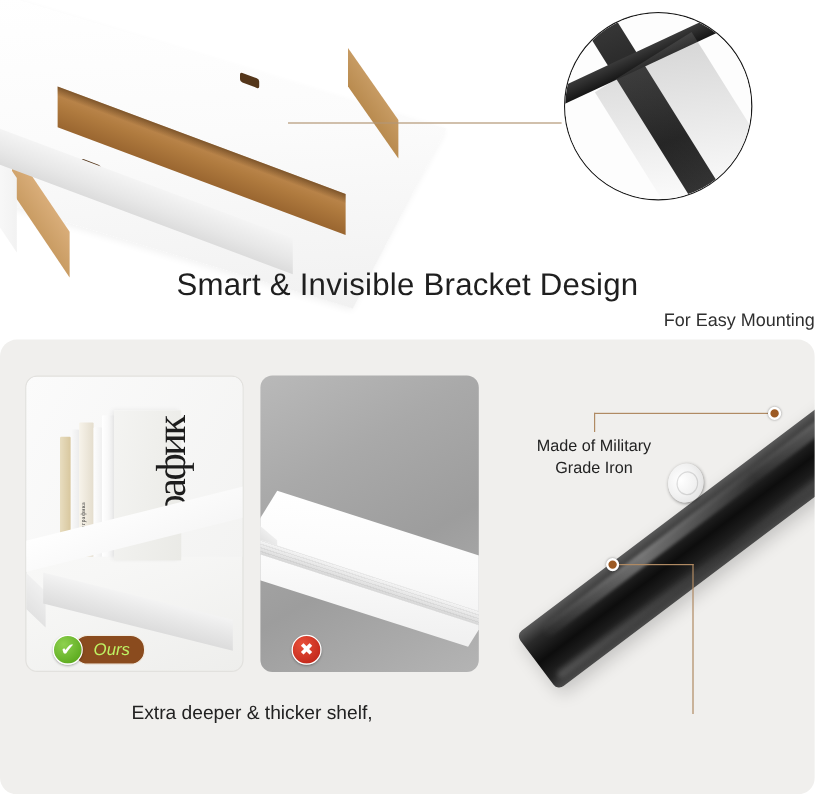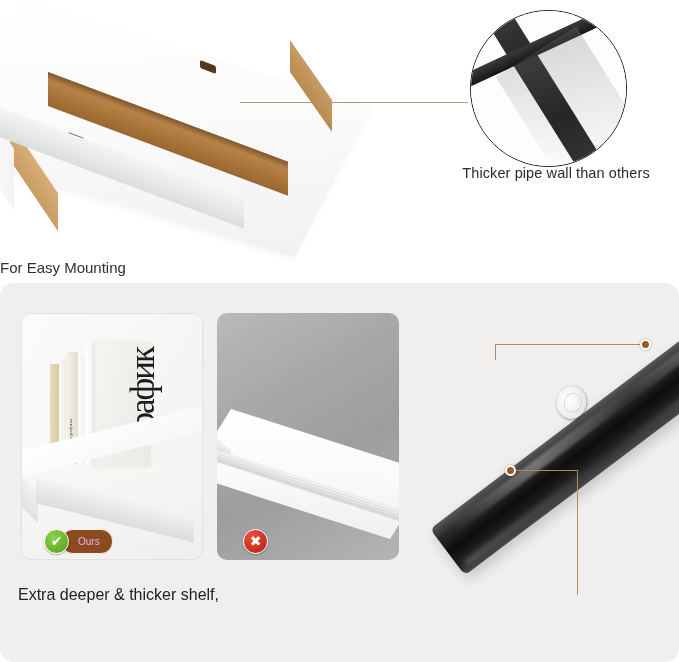--- a/index.html
+++ b/index.html
@@ -163,21 +163,21 @@
     width: 679px;
     text-align: center;
     font-size: 26px;
     color: #1f1f1f;
     letter-spacing: 0.2px;
   }
   .subhead {
     position: absolute;
     left: 0; top: 259px;
     width: 679px;
-    text-align: left;
+    text-align: right;
     font-size: 15px;
     color: #2f2f2f;
   }
 
   
   .bottom-panel {
     position: absolute;
     left: 0; top: 283px;
     width: 679px; height: 379px;
     background: #f0efed;
@@ -336,33 +336,33 @@
     font-size: 14px; font-weight: bold; color: #ffffff;
     position: relative; z-index: 2;
     box-shadow: 0 1px 2px rgba(0,0,0,0.3);
   }
   .mark-check { background: radial-gradient(circle at 35% 30%, #8ed14f, #4fa012); border: 1.5px solid #ffffff; }
   .mark-cross { background: radial-gradient(circle at 35% 30%, #e8503a, #b81d12); border: 1.5px solid #ffffff; }
   .badge-pill {
     margin-left: -8px;
     padding: 2px 12px 2px 16px;
     border-radius: 12px;
-    font-size: 10px;
-    color: #f0abfc;
+    font-size: 14px;
+    color: #bef264;
     line-height: 19px;
-    position: relative; z-index: 1;
+    position: relative; z-index: 1; font-style: italic;
   }
   .pill-ours   { background: #8a4b1e; border: 1.3px solid #f2ece2; }
   .pill-others { background: #111111; border: 1.3px solid #ffffff; }
 
   .compare-caption {
     position: absolute;
     left: 18px; top: 584px;
     width: 384px;
-    text-align: left;
+    text-align: center;
     font-size: 16px;
     line-height: 21px;
     color: #222222;
   }
 
   
   .pipe-area {
     position: absolute;
     left: 400px; top: 283px;
     width: 279px; height: 379px;
@@ -469,23 +469,23 @@
     <div class="top-leader"></div>
 
     <div class="magnifier">
       <div class="mag-inner">
         <div class="pipe-bar pipe-vert"></div>
         <div class="pipe-bar pipe-horz"></div>
         <div class="pipe-shade"></div>
       </div>
     </div>
 
-    <div class="top-caption">Thicker pipe wall than others</div>
   </div>
 
+  <div class="headline">Smart &amp; Invisible Bracket Design</div>
   <div class="subhead">For Easy Mounting</div>
 
   <div class="bottom-panel">
 
     <div class="cards">
 
       <div class="card card-ours">
         <div class="o-wall"></div>
         <div class="bk-spine-txt sp1">БОЛЬШАЯ КНИГА</div>
         <div class="book bk1"></div>
@@ -536,19 +536,21 @@
 
     <div class="cl-line l-top-h"></div>
     <div class="cl-line l-top-v"></div>
     <div class="cl-dot cl-dot-top"></div>
 
     <div class="cl-line l-bot-h"></div>
     <div class="cl-line l-bot-v"></div>
     <div class="cl-dot cl-dot-bottom"></div>
 
     <div class="callout-top">
+      <div>Made of Military</div>
+      <div>Grade Iron</div>
     </div>
 
     <div class="callout-bottom">
     </div>
   </div>
 
 </div>
 
 </body></html>

